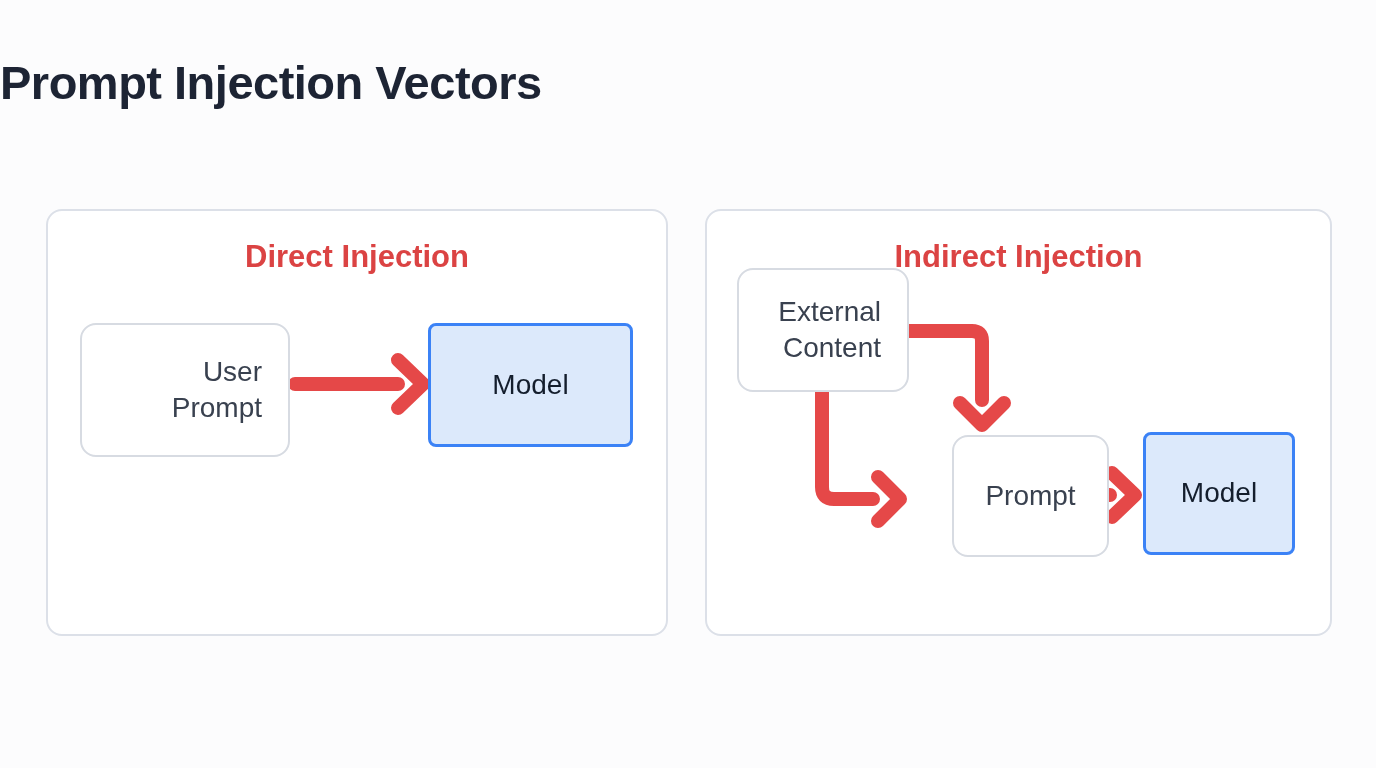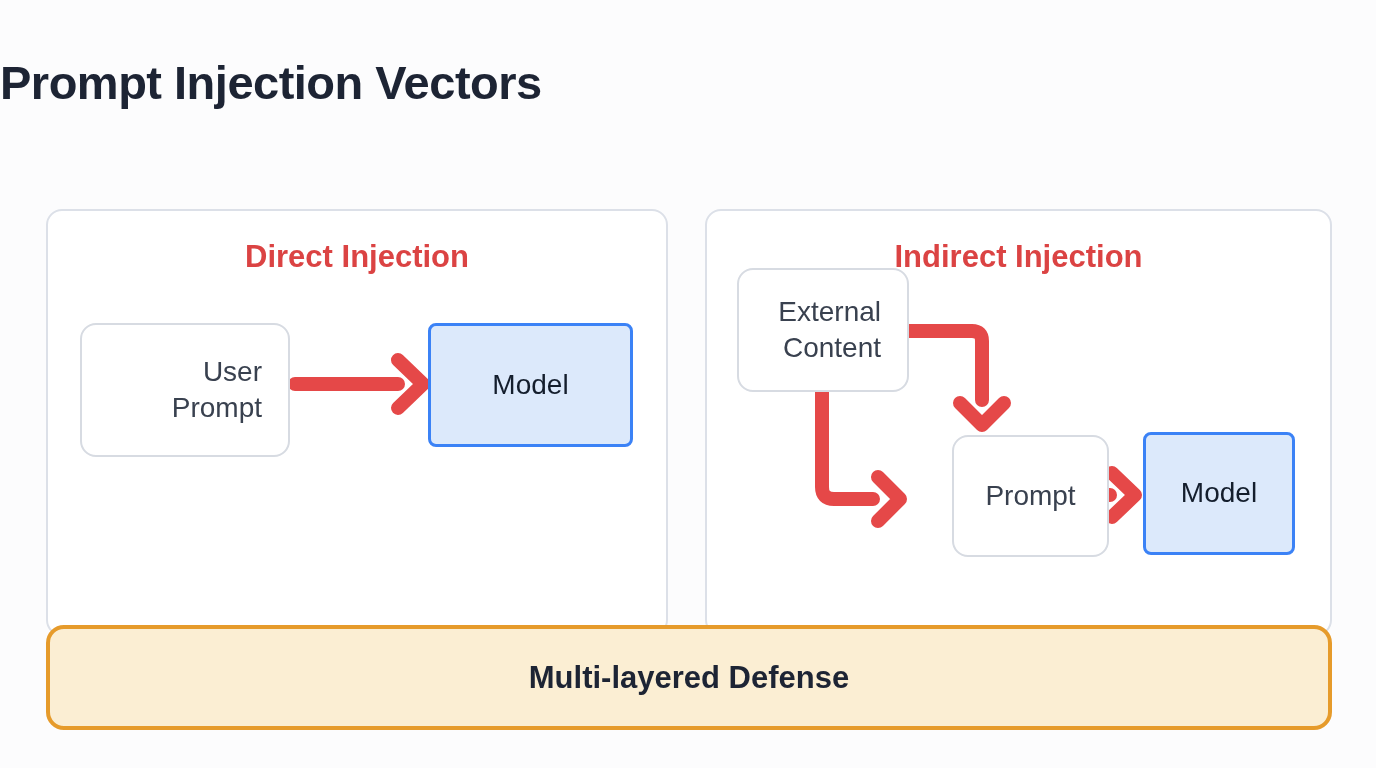--- a/index.html
+++ b/index.html
@@ -167,17 +167,14 @@
   </div>
 
   <div class="node prompt">
     <span>Prompt</span>
   </div>
 
   <div class="node model model-indirect">
     <span>Model</span>
   </div>
 
-  <div class="banner">
-    <span class="banner-label">Multi-layered Defense</span>
-  </div>
 
 </div>
 
 </body></html>

